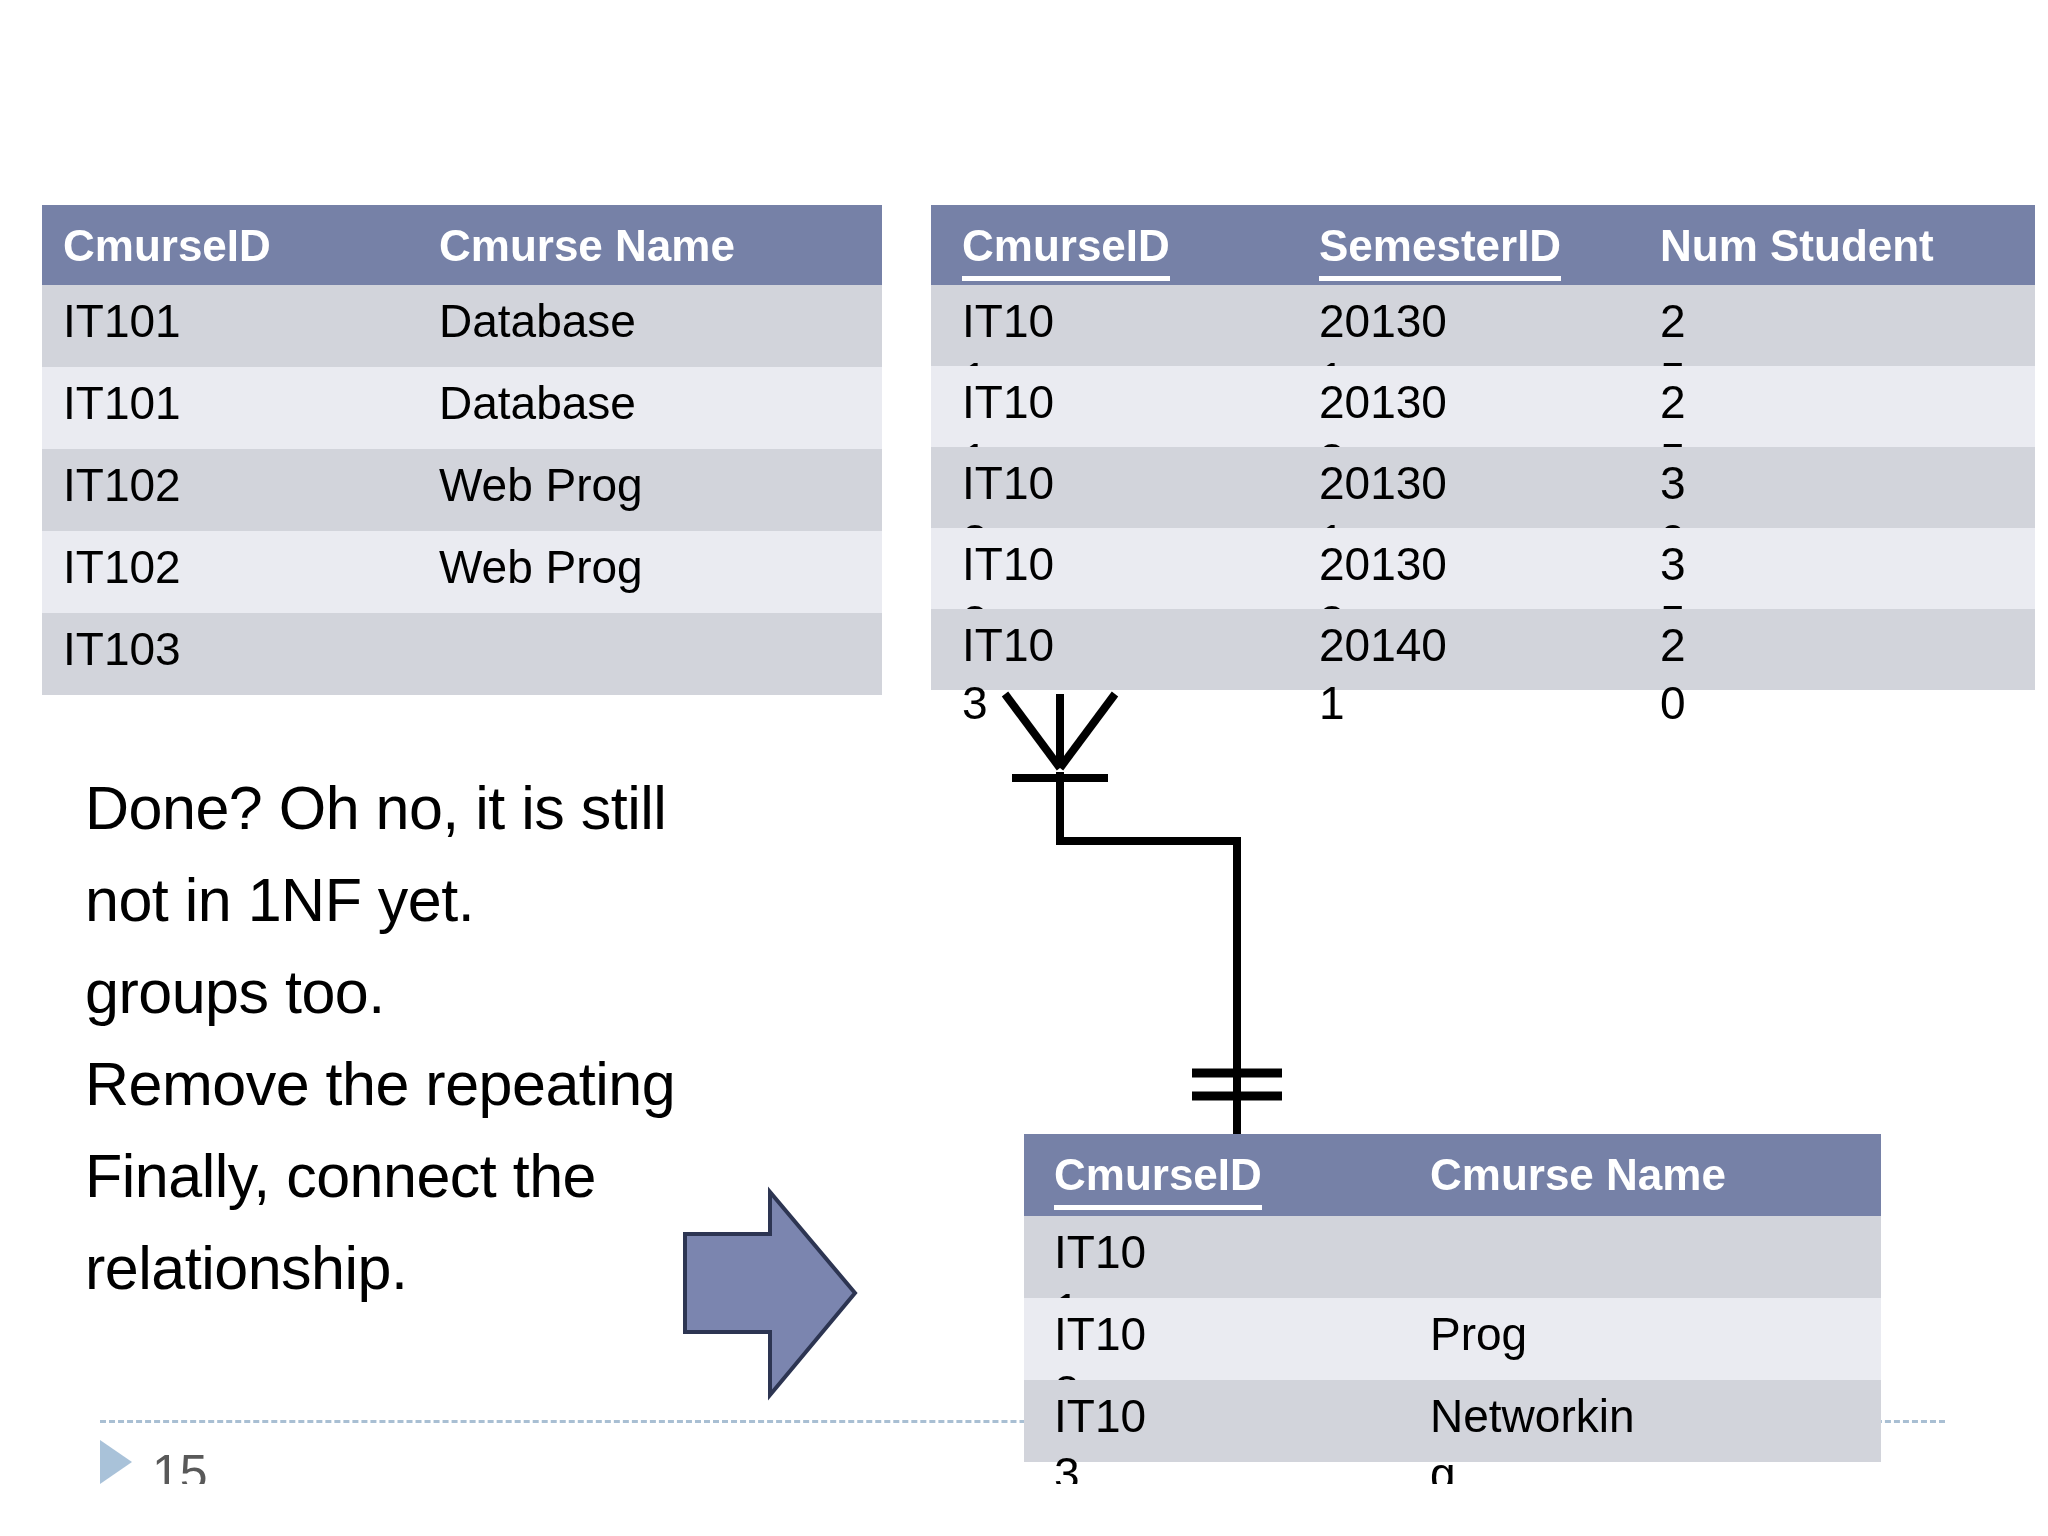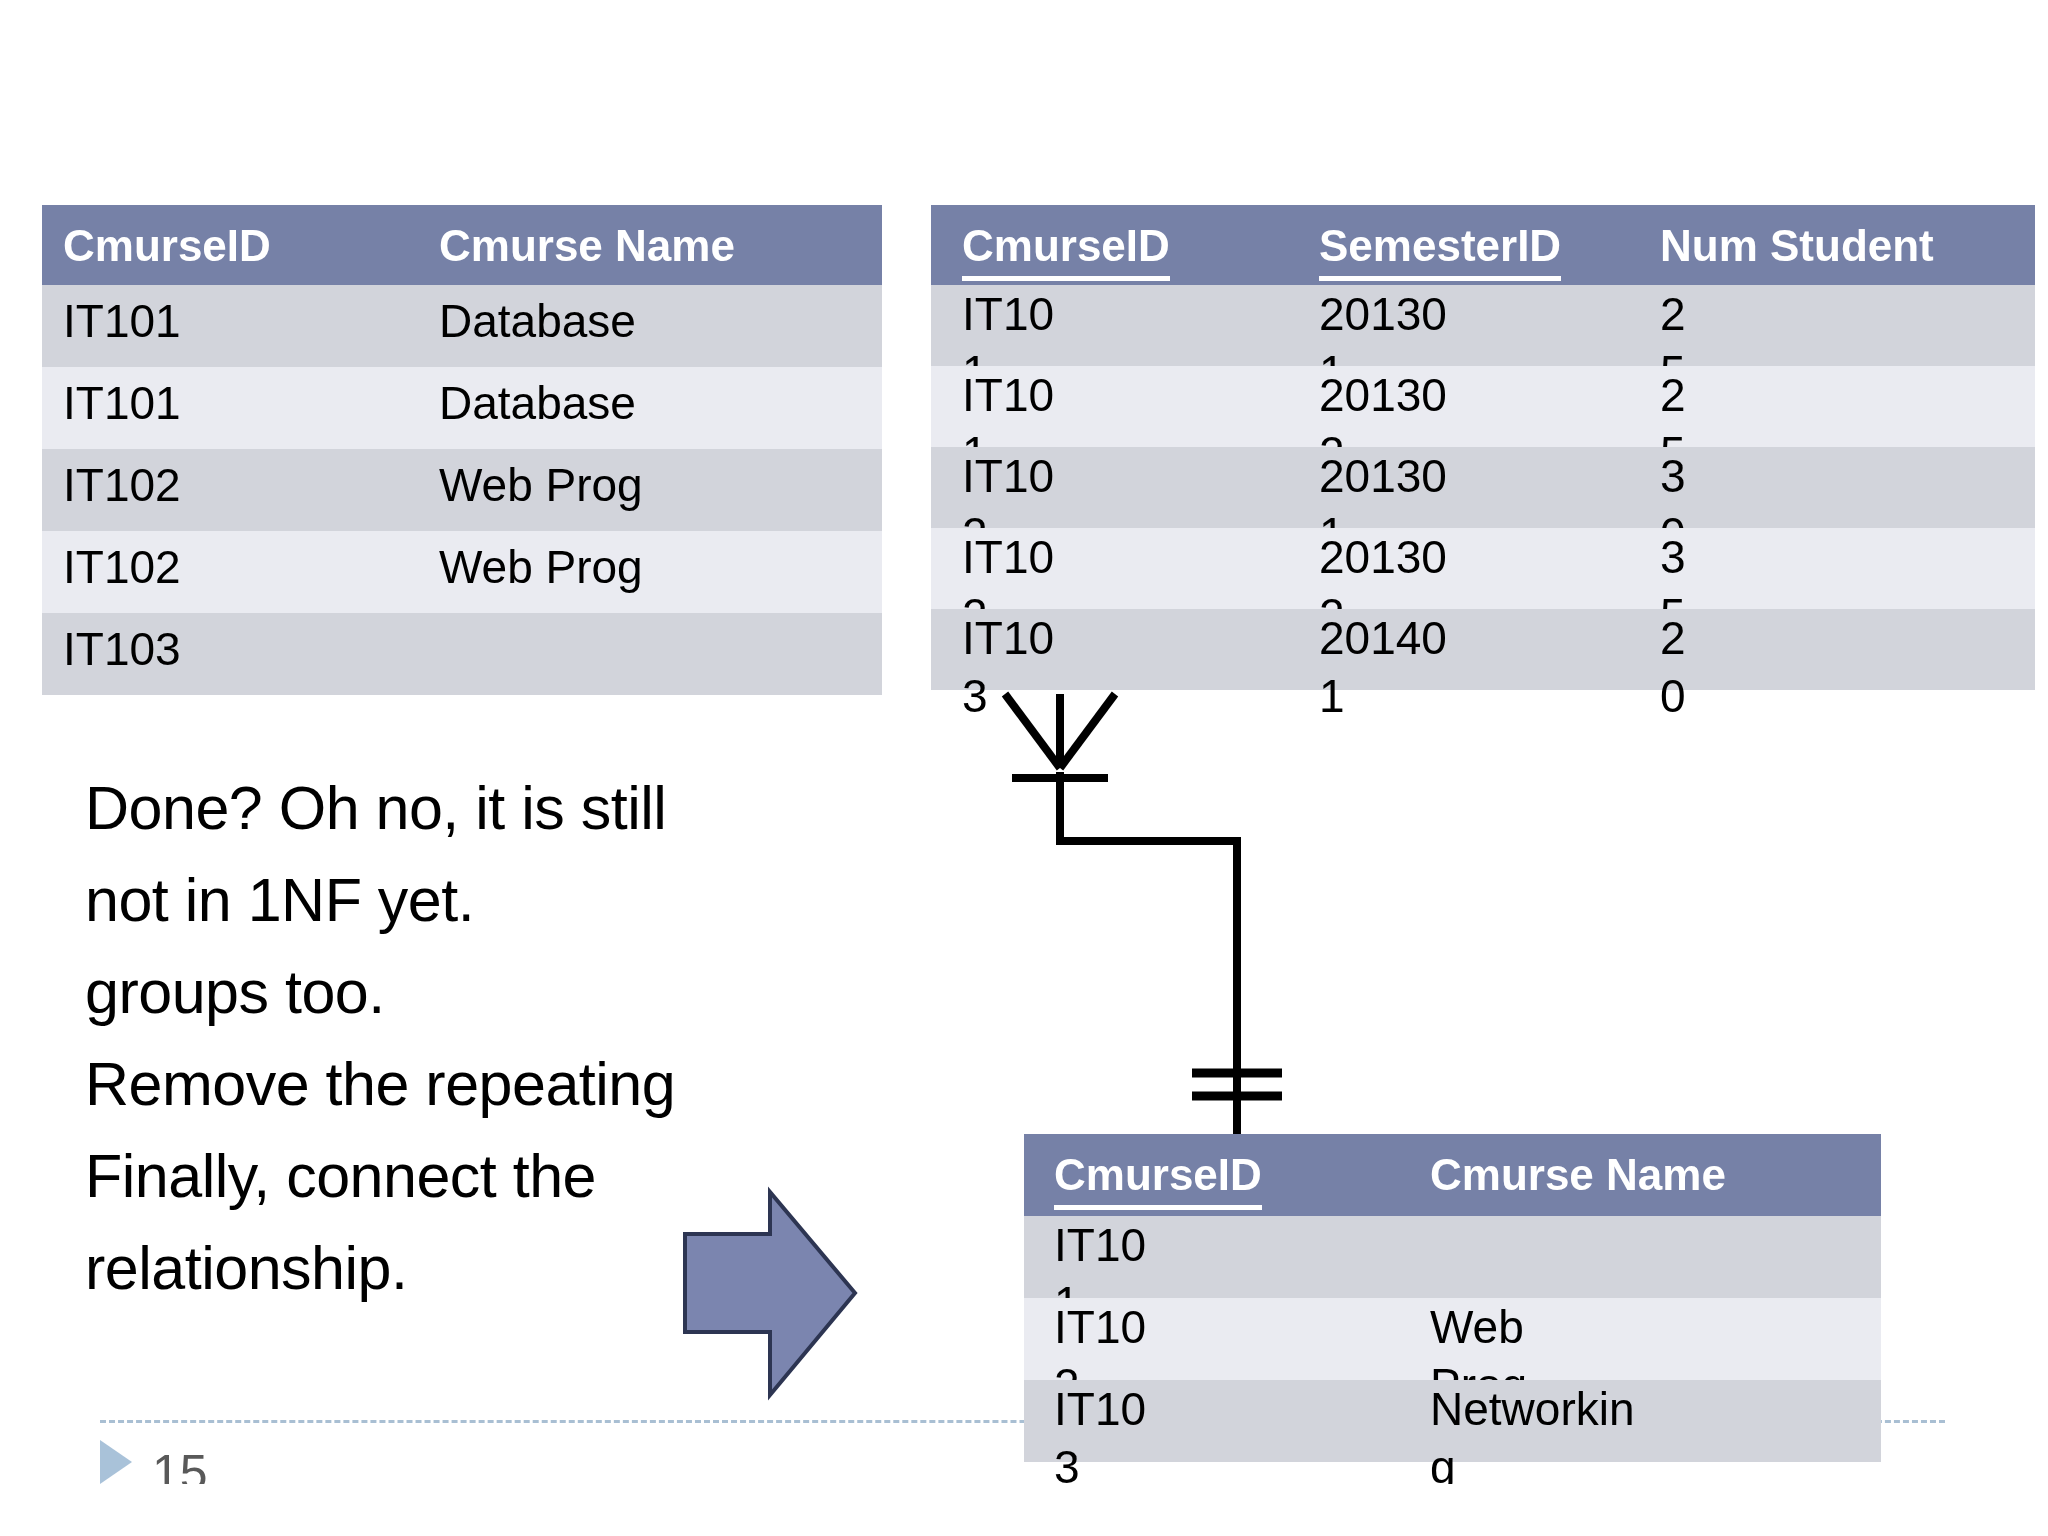--- a/index.html
+++ b/index.html
@@ -13,21 +13,21 @@
       padding-top:16px;white-space:nowrap;}
   .th .uline{display:inline-block;border-bottom:5px solid #ffffff;padding-bottom:5px;}
   .trow{display:flex;}
   .row-odd{background:#d2d4db;}
   .row-even{background:#eaebf1;}
   .td{box-sizing:border-box;font-size:46px;color:#000000;white-space:nowrap;}
   
   .left-table .trow{height:82px;}
   .left-table .td{padding-top:9px;}
   
-  .wrapcell .td{line-height:58px;}
+  .wrapcell .td{padding-top:7px;line-height:58px;}
   .wrapcell .td span{display:block;}
   .clip{overflow:hidden;}          
   .spill{overflow:visible;}        
 
   
   .left-table{left:42px;top:205px;width:840px;}
   .left-table .c1{width:380px;padding-left:21px;}
   .left-table .c2{width:460px;padding-left:17px;}
   .left-table .thead{height:80px;}
 
@@ -181,21 +181,20 @@
           <span>IT10</span>
           <span>1</span>
         </div>
     </div>
     <div class="trow row-even clip">
       <div class="td c1">
           <span>IT10</span>
           <span>2</span>
         </div>
       <div class="td c2">
-          <span>Web</span>
           <span>Prog</span>
         </div>
     </div>
     <div class="trow row-odd spill">
       <div class="td c1">
           <span>IT10</span>
           <span>3</span>
         </div>
       <div class="td c2">
           <span>Networkin</span>

